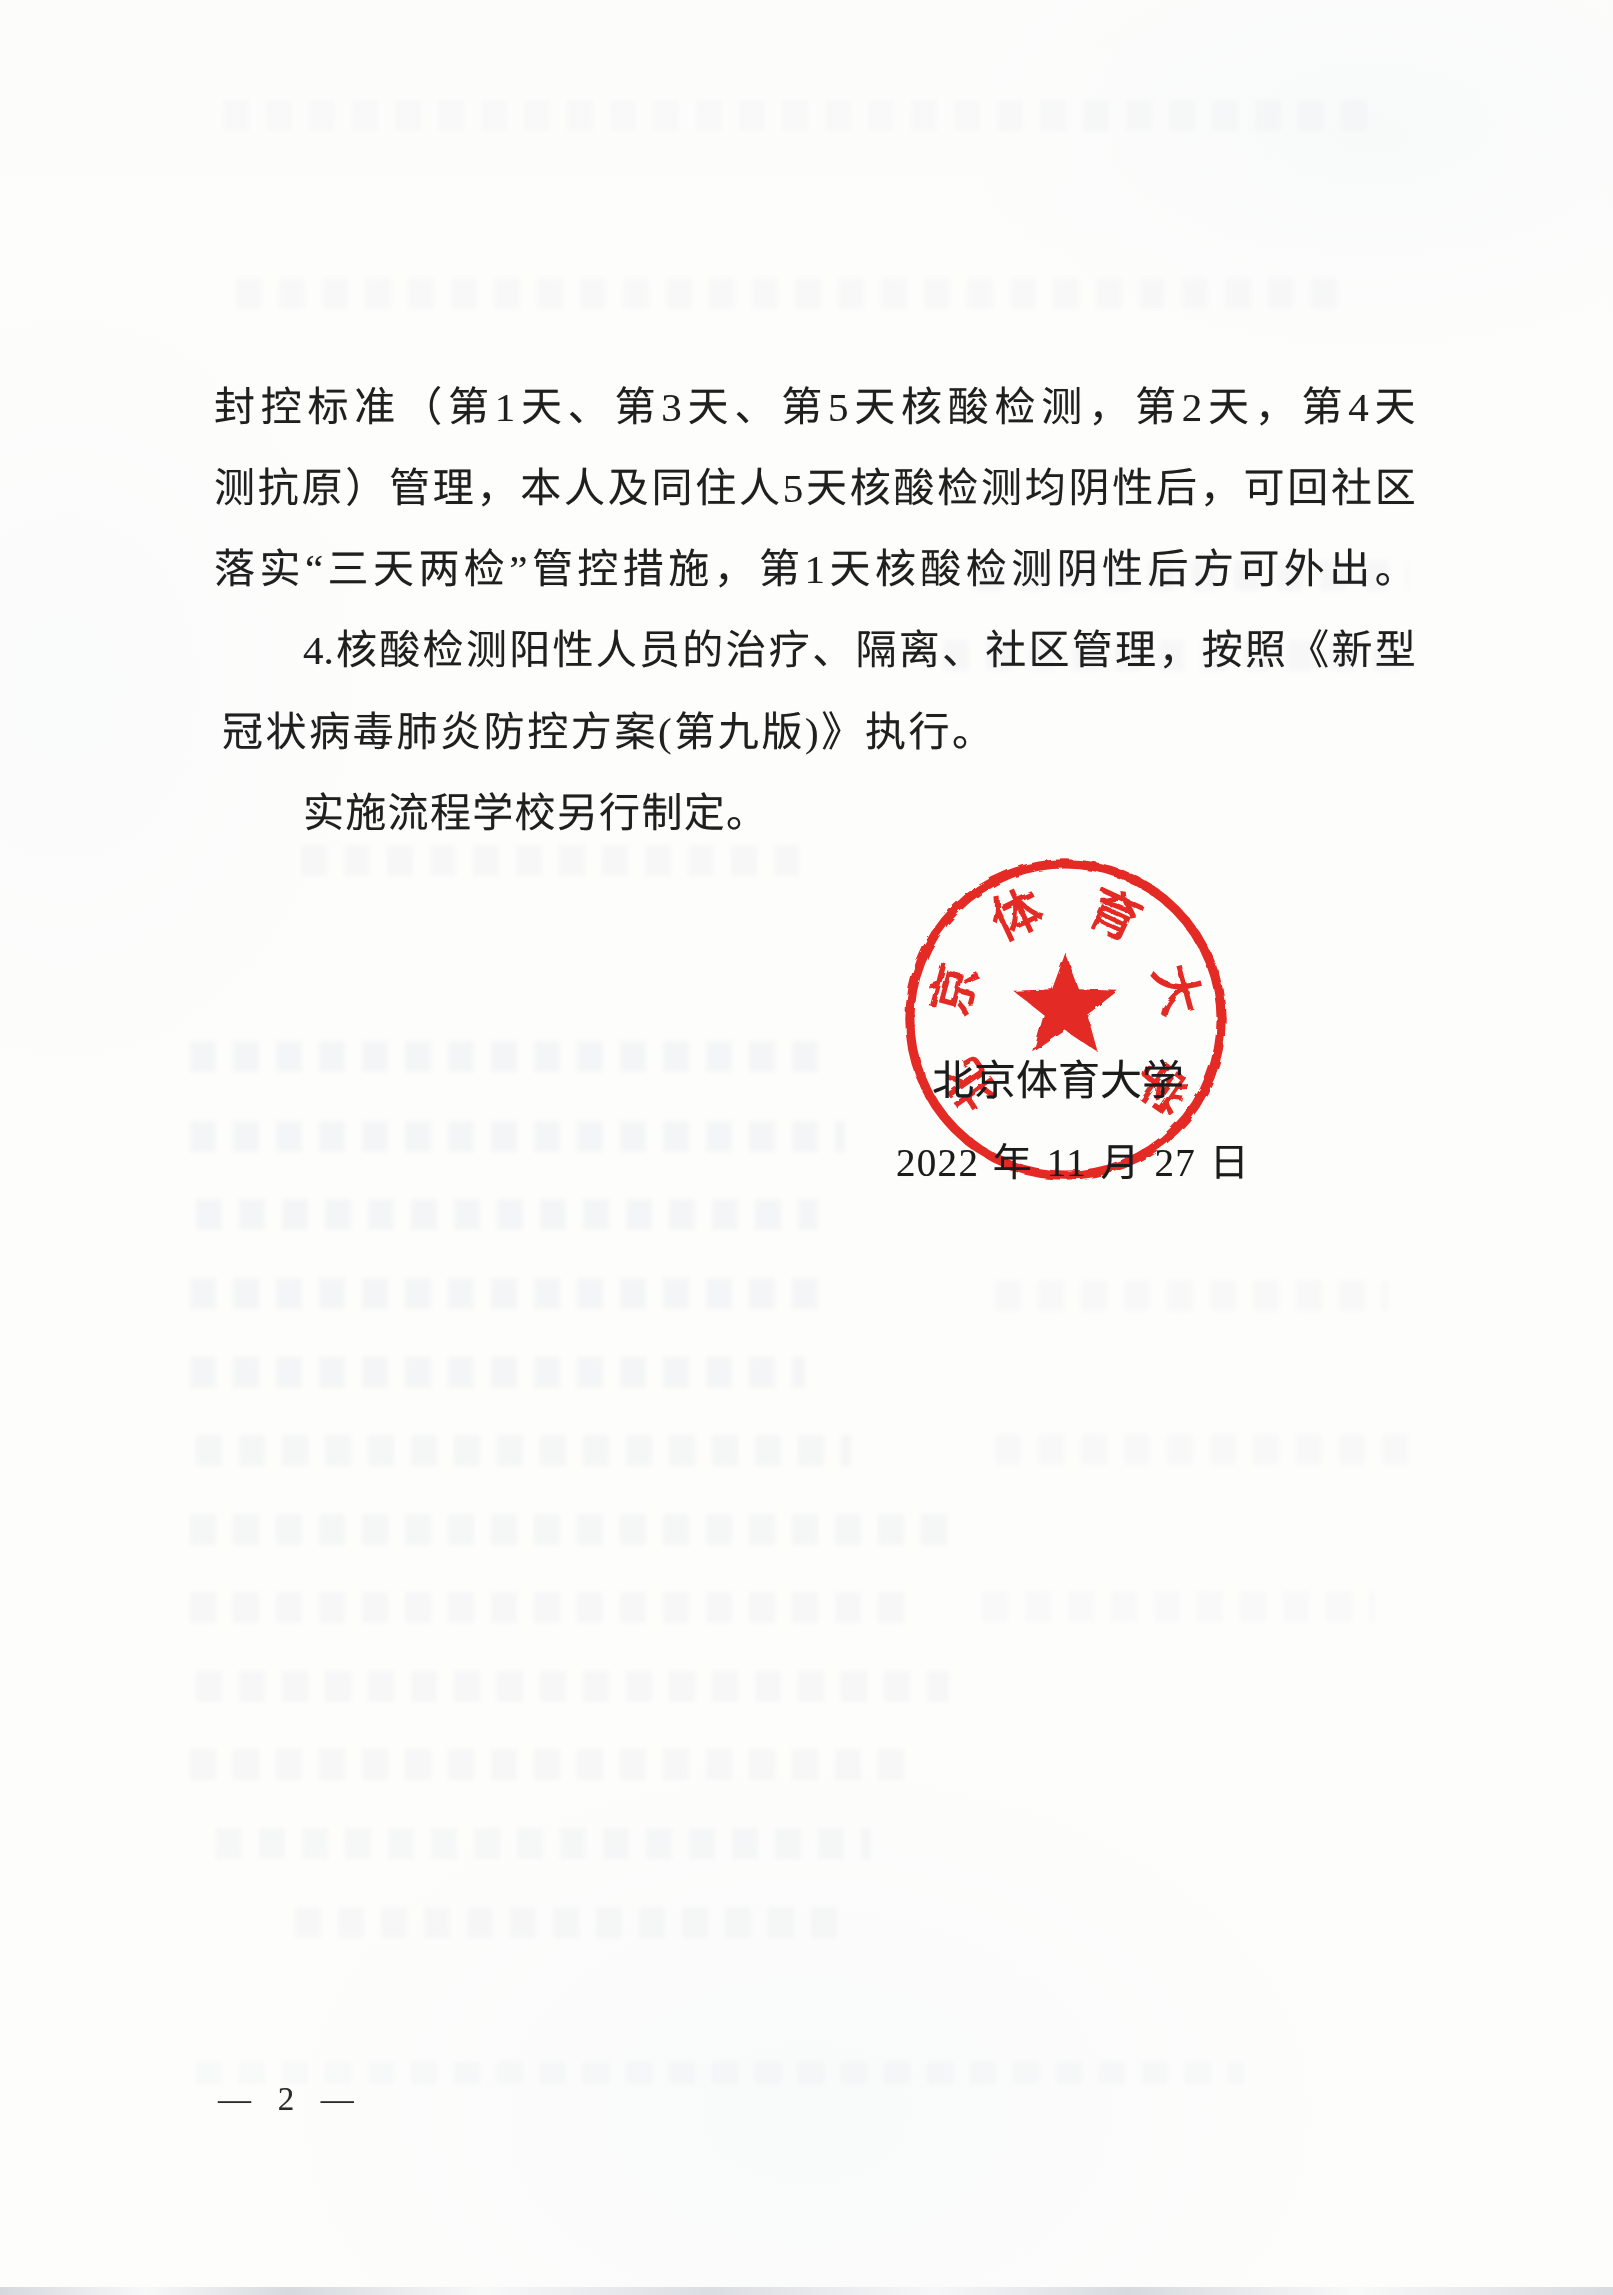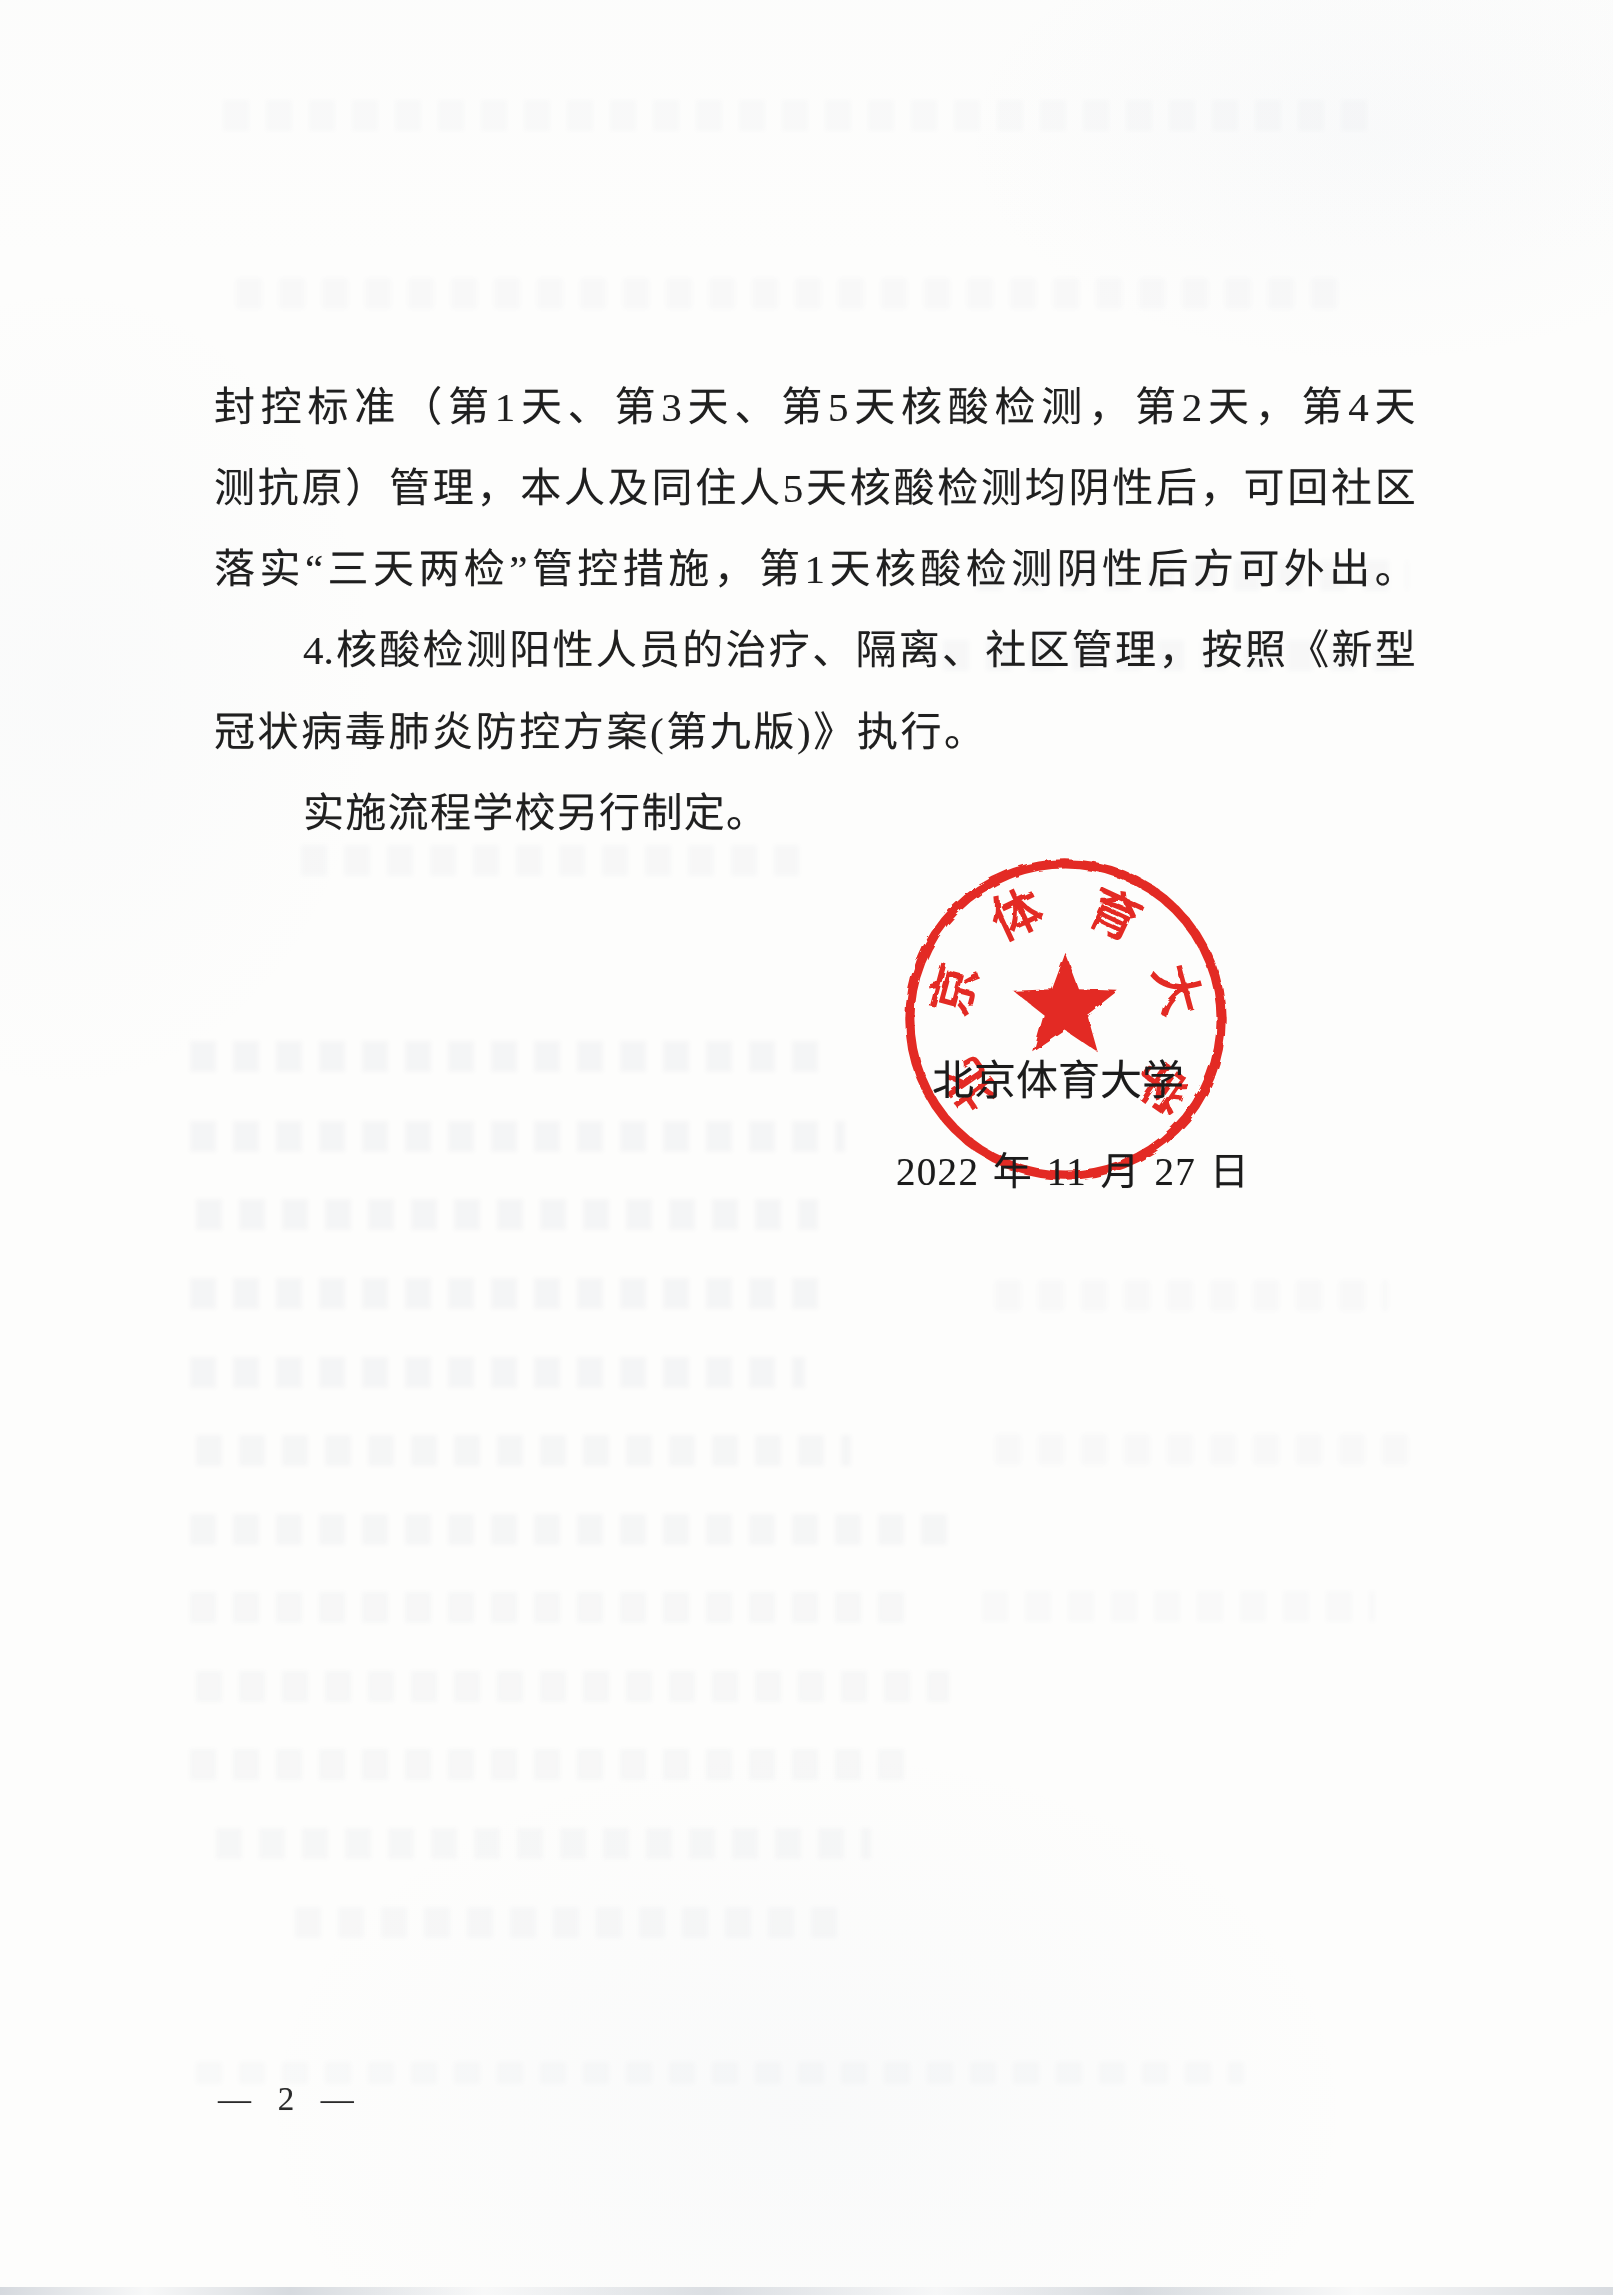--- a/index.html
+++ b/index.html
@@ -51,21 +51,20 @@
   .sign-name{
     position:absolute;left:932px;top:1059px;z-index:4;
     font-size:42px;line-height:45px;color:#1b1b1b;letter-spacing:0px;
     text-shadow:0 0 0.7px rgba(30,30,30,.4);white-space:nowrap;
   }
   .sign-date{
     position:absolute;left:896px;top:1142px;z-index:4;
     font-size:39px;line-height:42px;color:#1b1b1b;
     letter-spacing:1.3px;word-spacing:2.6px;white-space:nowrap;
     text-shadow:0 0 0.7px rgba(30,30,30,.4);
-    margin-top:9px;
   }
   
   .page-number{
     position:absolute;left:218px;top:2081px;z-index:2;
     font-size:33px;color:#2a2a2a;letter-spacing:9.2px;white-space:nowrap;
     text-shadow:0 0 0.7px rgba(40,40,40,.3);
   }
   
   .bottom-strip{
     position:absolute;left:0;bottom:0;width:100%;height:8.5px;z-index:2;
@@ -220,21 +219,21 @@
         <span>区</span>
         <span>管</span>
         <span>理</span>
         <span>，</span>
         <span>按</span>
         <span>照</span>
         <span>《</span>
         <span>新</span>
         <span>型</span>
       </p>
-    <p class="line natural" style="top:667px;">冠状病毒肺炎防控方案(第九版)》执行。</p>
+    <p class="line natural" style="top:667px;margin-left:8px;">冠状病毒肺炎防控方案(第九版)》执行。</p>
     <p class="line natural indent2" style="top:748px;">实施流程学校另行制定。</p>
   </section>
 
   <div class="seal">
     <svg viewBox="0 0 500 500">
       <defs>
         <filter id="rough" x="-10%" y="-10%" width="120%" height="120%">
           <feTurbulence type="fractalNoise" baseFrequency="0.055" numOctaves="2" seed="7" result="n"></feTurbulence>
           <feDisplacementMap in="SourceGraphic" in2="n" scale="7"></feDisplacementMap>
         </filter>

